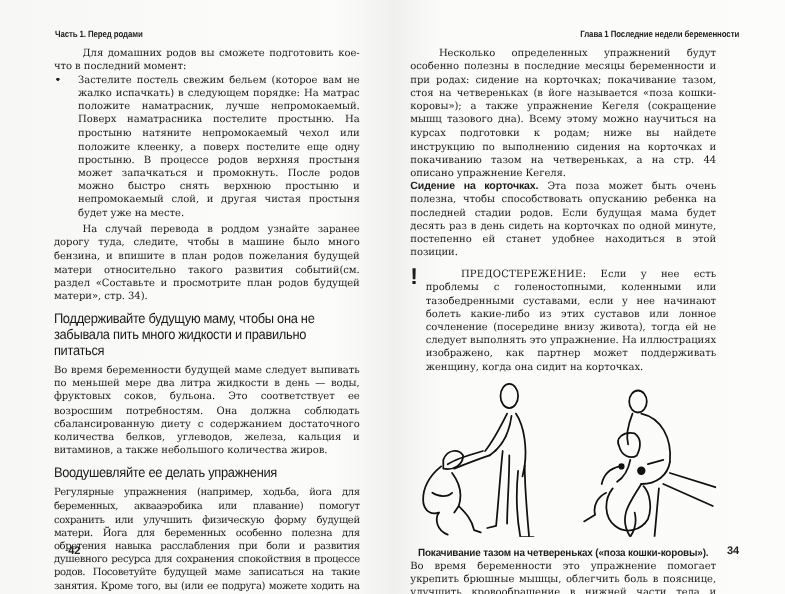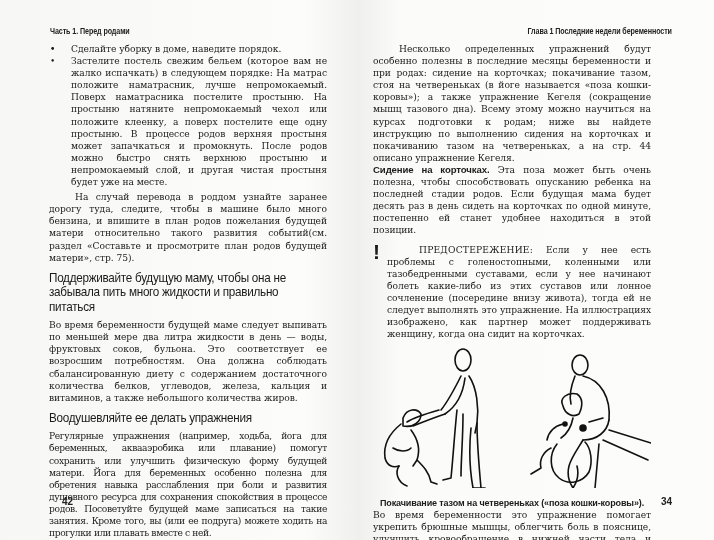--- a/index.html
+++ b/index.html
@@ -67,26 +67,27 @@
 </style>
 </head>
 <body>
 
 <div class="spread">
 
   <div class="page left">
     <div class="running-head">Часть 1. Перед родами</div>
 
     <div class="col">
+      <p class="indent">Для домашних родов вы сможете подготовить кое-что в последний момент:</p>
       <ul>
         <li><span class="bullet">•</span></li>
-        <li><span class="bullet">•</span><span>Сделайте уборку в доме, наведите порядок.</span></li>
+        <li><span class="bullet">•</span></li>
         <li><span class="bullet">•</span><span>Застелите постель свежим бельем (которое вам не жалко испачкать) в следующем порядке: На матрас положите наматрасник, лучше непромокаемый. Поверх наматрасника постелите простыню. На простыню натяните непромокаемый чехол или положите клеенку, а поверх постелите еще одну простыню. В процессе родов верхняя простыня может запачкаться и промокнуть. После родов можно быстро снять верхнюю простыню и непромокаемый слой, и другая чистая простыня будет уже на месте.</span></li>
       </ul>
-      <p class="indent" style="margin-top:3px">На случай перевода в роддом узнайте заранее дорогу туда, следите, чтобы в машине было много бензина, и впишите в план родов пожелания будущей матери относительно такого развития событий(см. раздел «Составьте и просмотрите план родов будущей матери», стр. 75).</p>
+      <p class="indent" style="margin-top:3px">На случай перевода в роддом узнайте заранее дорогу туда, следите, чтобы в машине было много бензина, и впишите в план родов пожелания будущей матери относительно такого развития событий(см. раздел «Составьте и просмотрите план родов будущей матери», стр. 34).</p>
 
       <h2>Поддерживайте будущую маму, чтобы она не забывала пить много жидкости и правильно питаться</h2>
       <p>Во время беременности будущей маме следует выпивать по меньшей мере два литра жидкости в день — воды, фруктовых соков, бульона. Это соответствует ее возросшим потребностям. Она должна соблюдать сбалансированную диету с содержанием достаточного количества белков, углеводов, железа, кальция и витаминов, а также небольшого количества жиров.</p>
 
       <h2>Воодушевляйте ее делать упражнения</h2>
       <div class="dense">
           <p>Регулярные упражнения (например, ходьба, йога для беременных, аквааэробика или плавание) помогут сохранить или улучшить физическую форму будущей матери. Йога для беременных особенно полезна для обретения навыка расслабления при боли и развития душевного ресурса для сохранения спокойствия в процессе родов. Посоветуйте будущей маме записаться на такие занятия. Кроме того, вы (или ее подруга) можете ходить на прогулки или плавать вместе с ней.</p>
         </div>
     </div>
 

